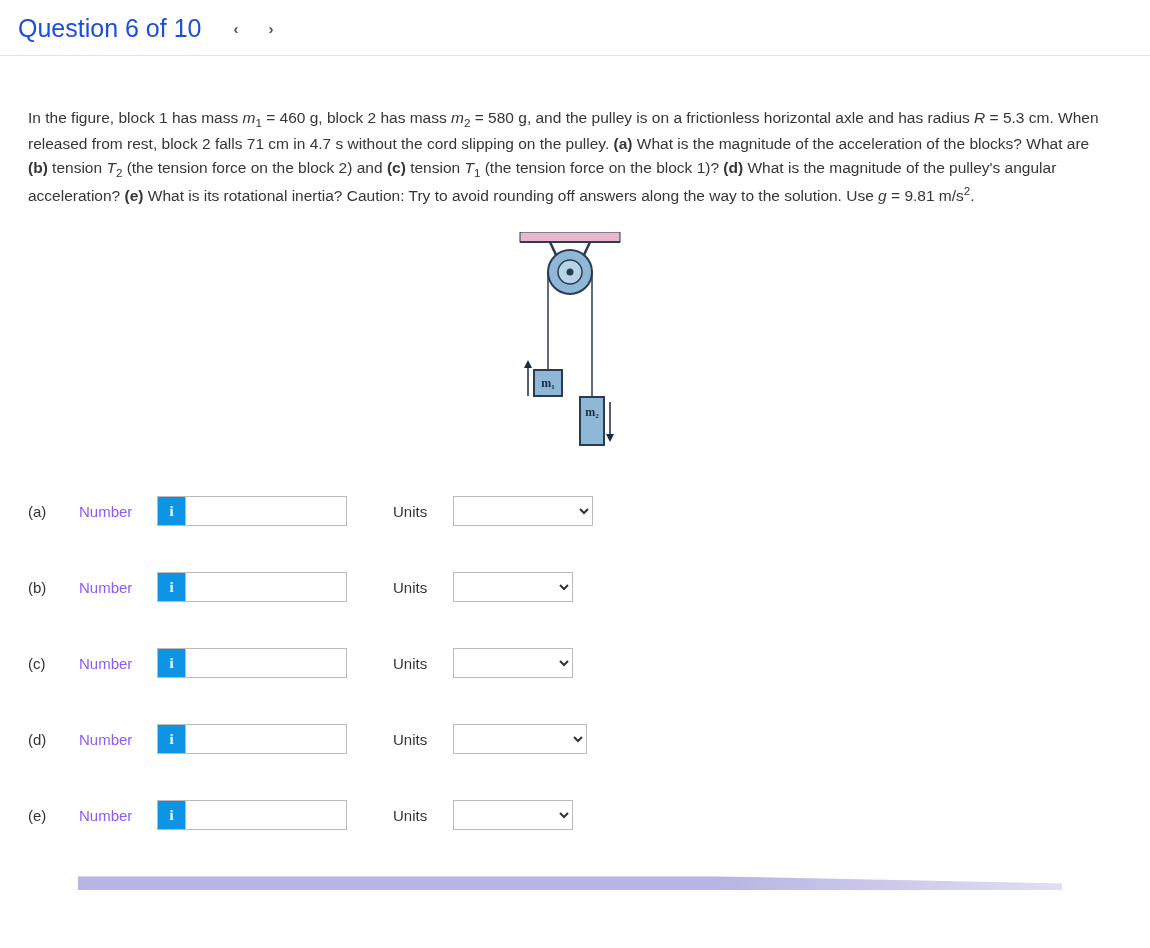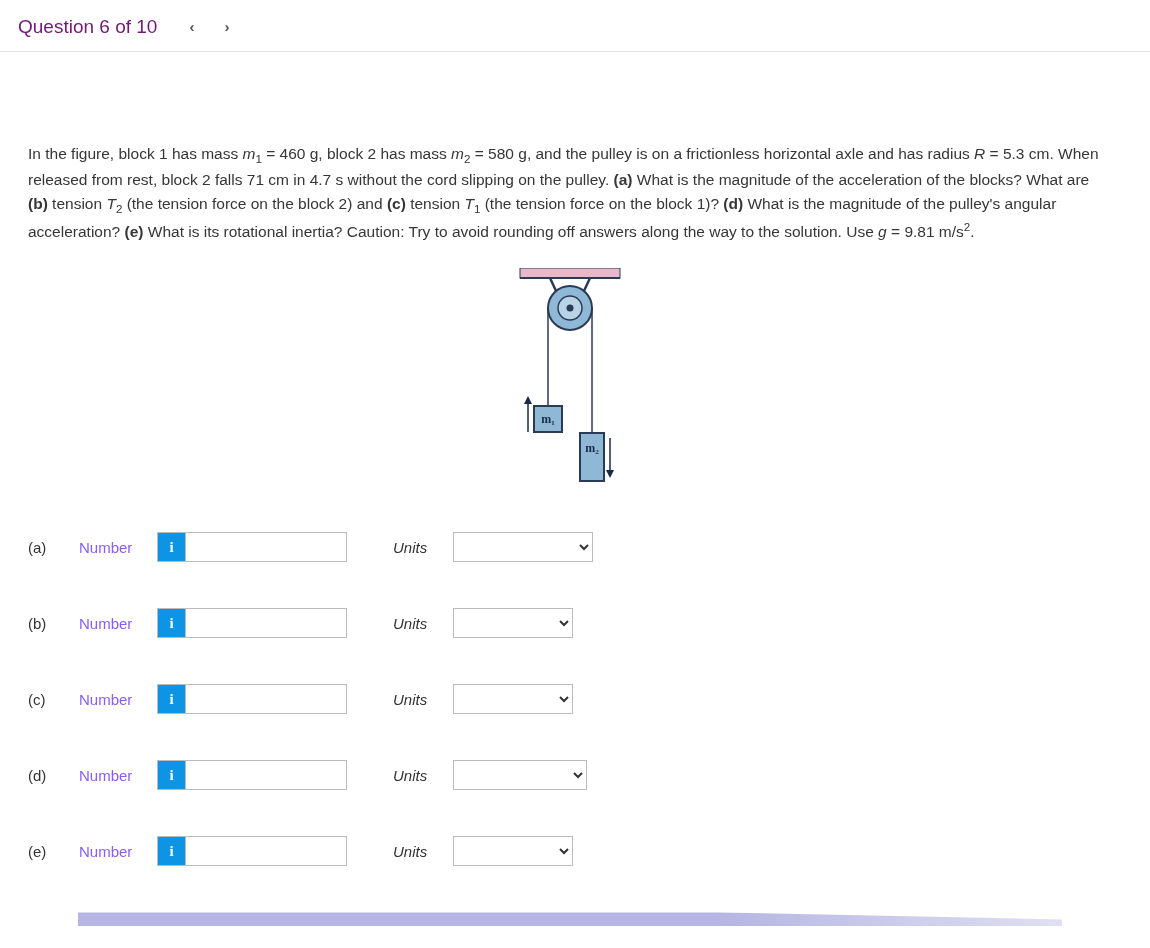--- a/index.html
+++ b/index.html
@@ -11,40 +11,39 @@
     font-size: 15px;
   }
   .header {
     padding: 14px 18px 12px 18px;
     border-bottom: 1px solid #e4e4e4;
     display: flex;
     align-items: center;
     gap: 28px;
   }
   .header-title {
-    color: #701a75;
-    font-size: 19px;
+    color: #1d4ed8;
+    font-size: 25px;
   }
   .nav-arrows {
     display: flex;
     gap: 22px;
     color: #555;
     font-size: 15px;
     font-weight: bold;
   }
   .nav-arrow { cursor: pointer; padding: 4px; color:#555; }
   .content {
     padding: 50px 28px 20px 28px;
     max-width: 1140px;
   }
   .problem {
     color: #363636;
     line-height: 1.55;
     font-size: 15.5px;
-    margin-top: 40px;
   }
   .problem i { font-style: italic; }
   .problem sub { font-size: 0.75em; }
   .problem sup { font-size: 0.75em; }
   .figure-wrap {
     display: flex;
     justify-content: center;
     margin: 24px 0 34px 0;
     align-items: center;
   }
@@ -85,21 +84,20 @@
     width: 160px;
     border: none;
     padding: 2px 6px;
     font-size: 14px;
     outline: none;
   }
   .units-label {
     margin-left: 30px;
     width: 44px;
     color: #333;
-    font-style: italic;
   }
   .units-select {
     height: 30px;
     border: 1px solid #bbb;
     background: #fff;
     font-size: 14px;
     padding: 2px 4px;
     color:#333;
   }
   .sel-a { width: 140px; }

